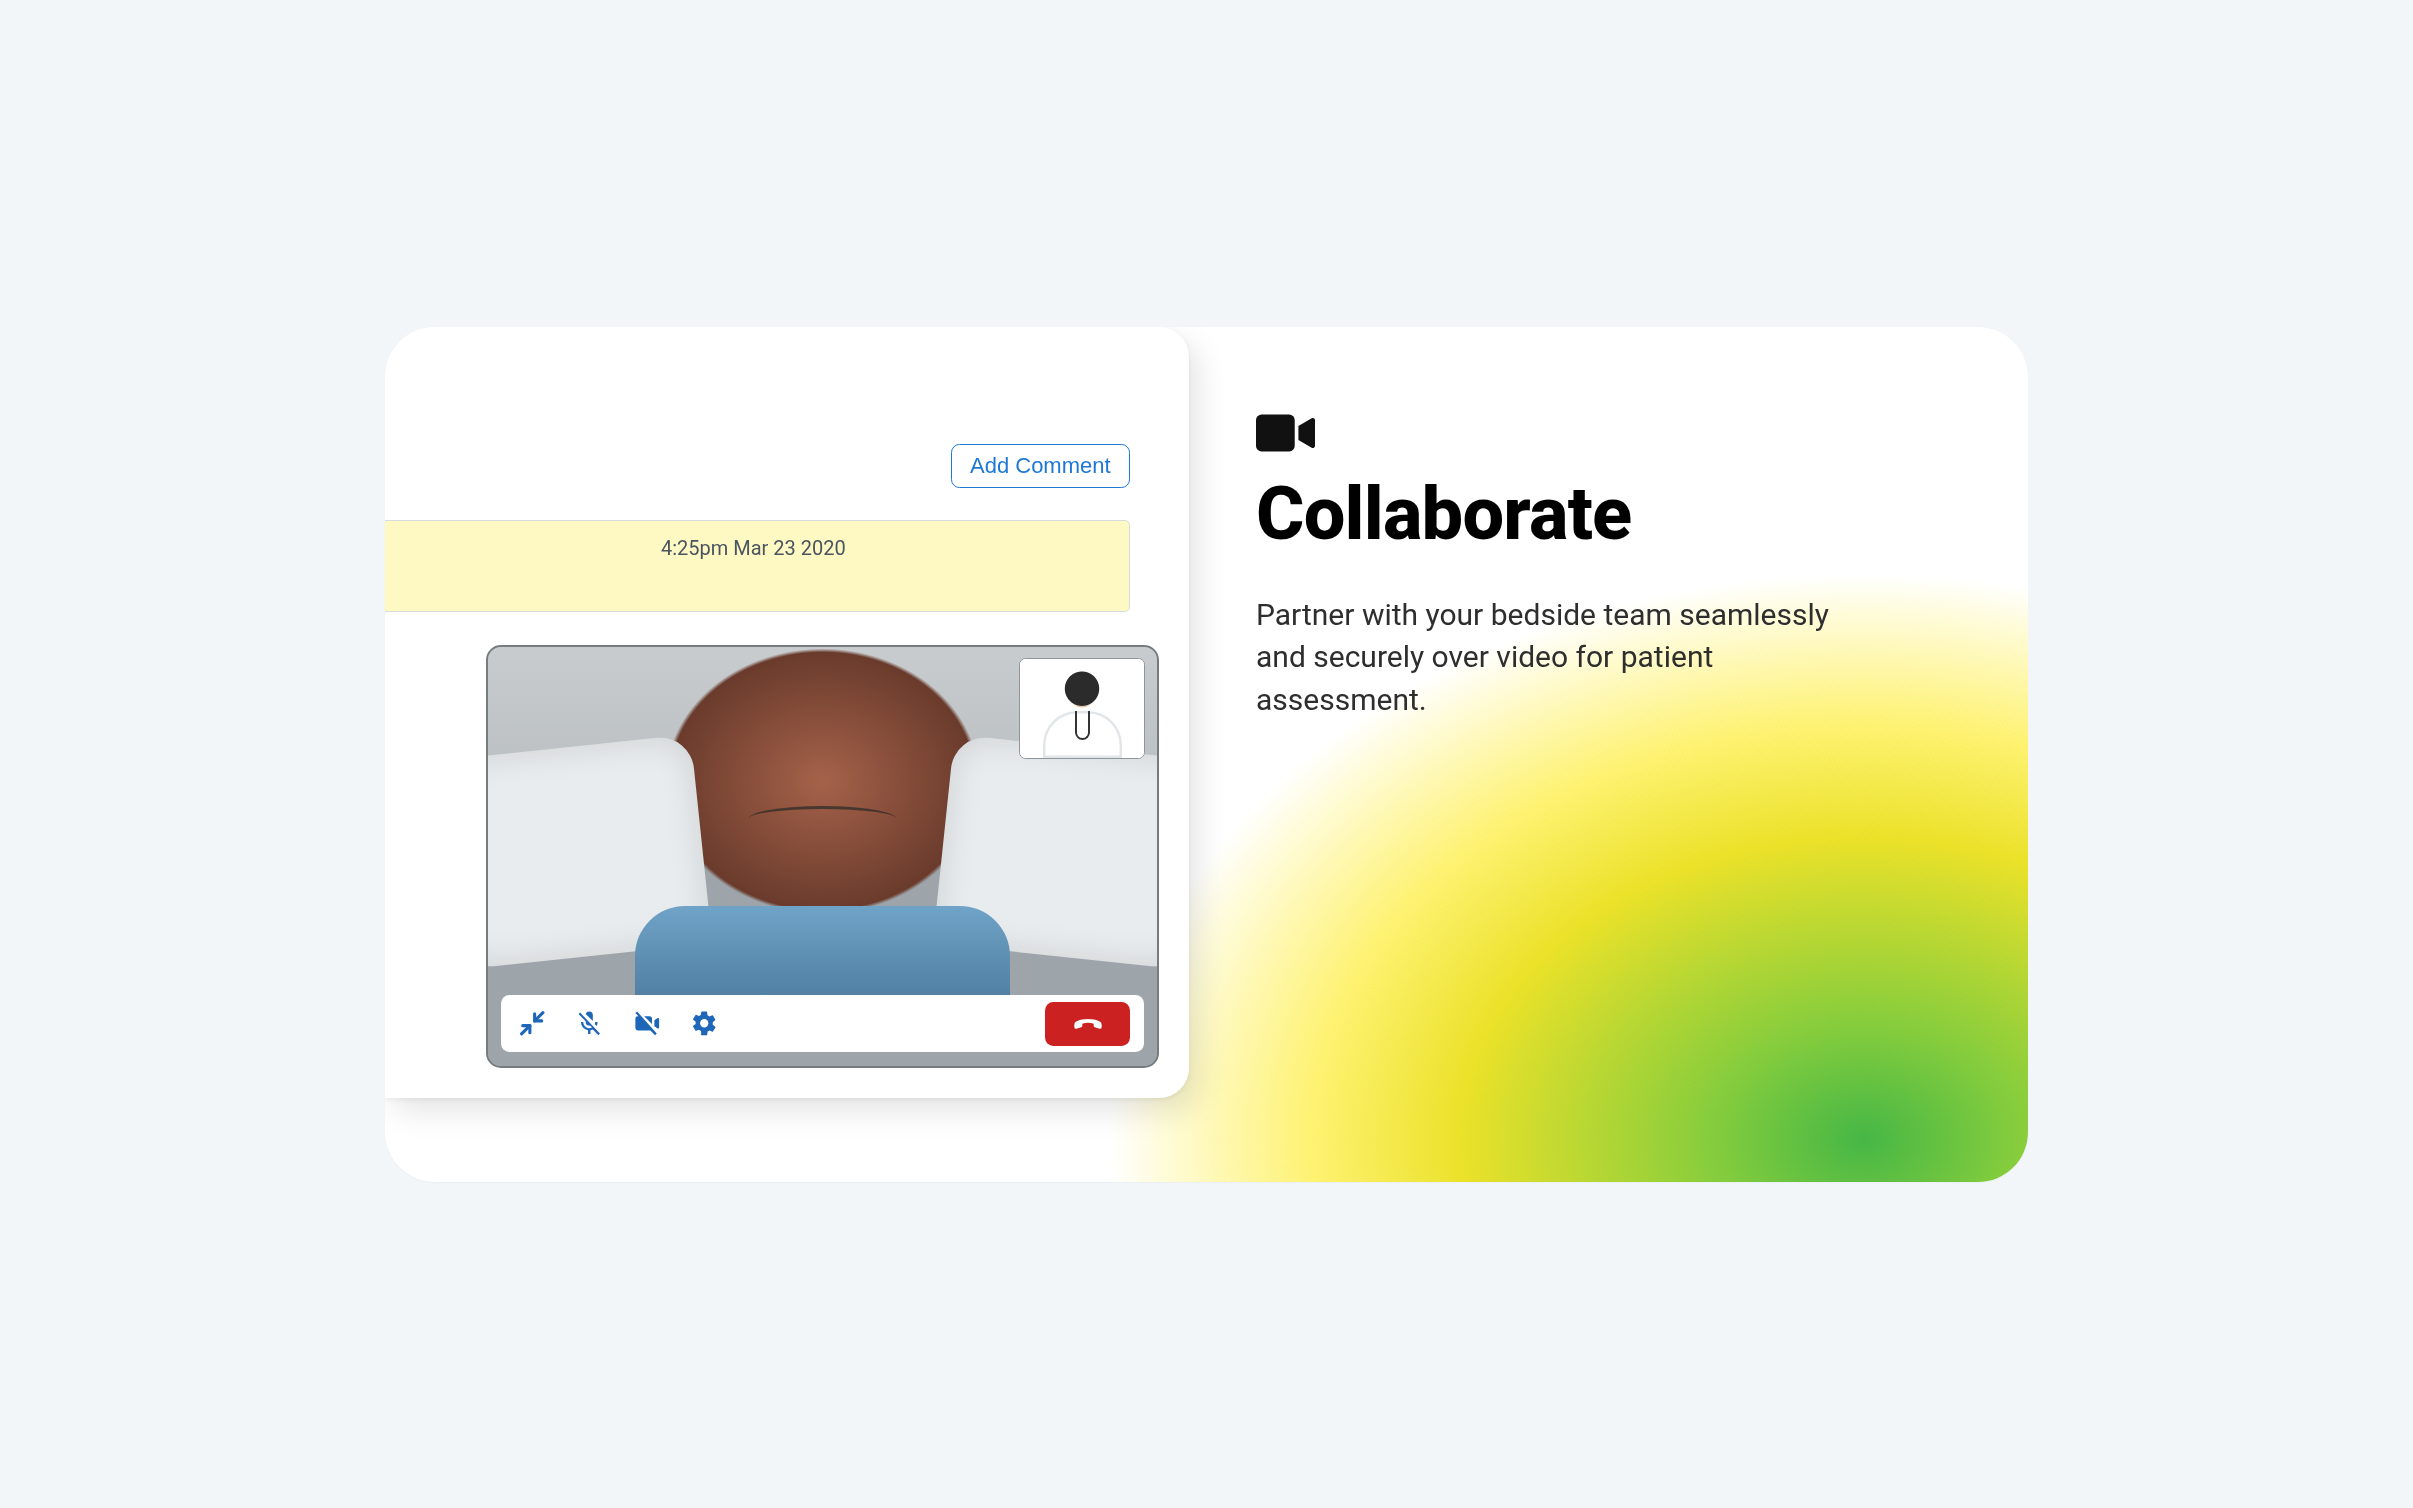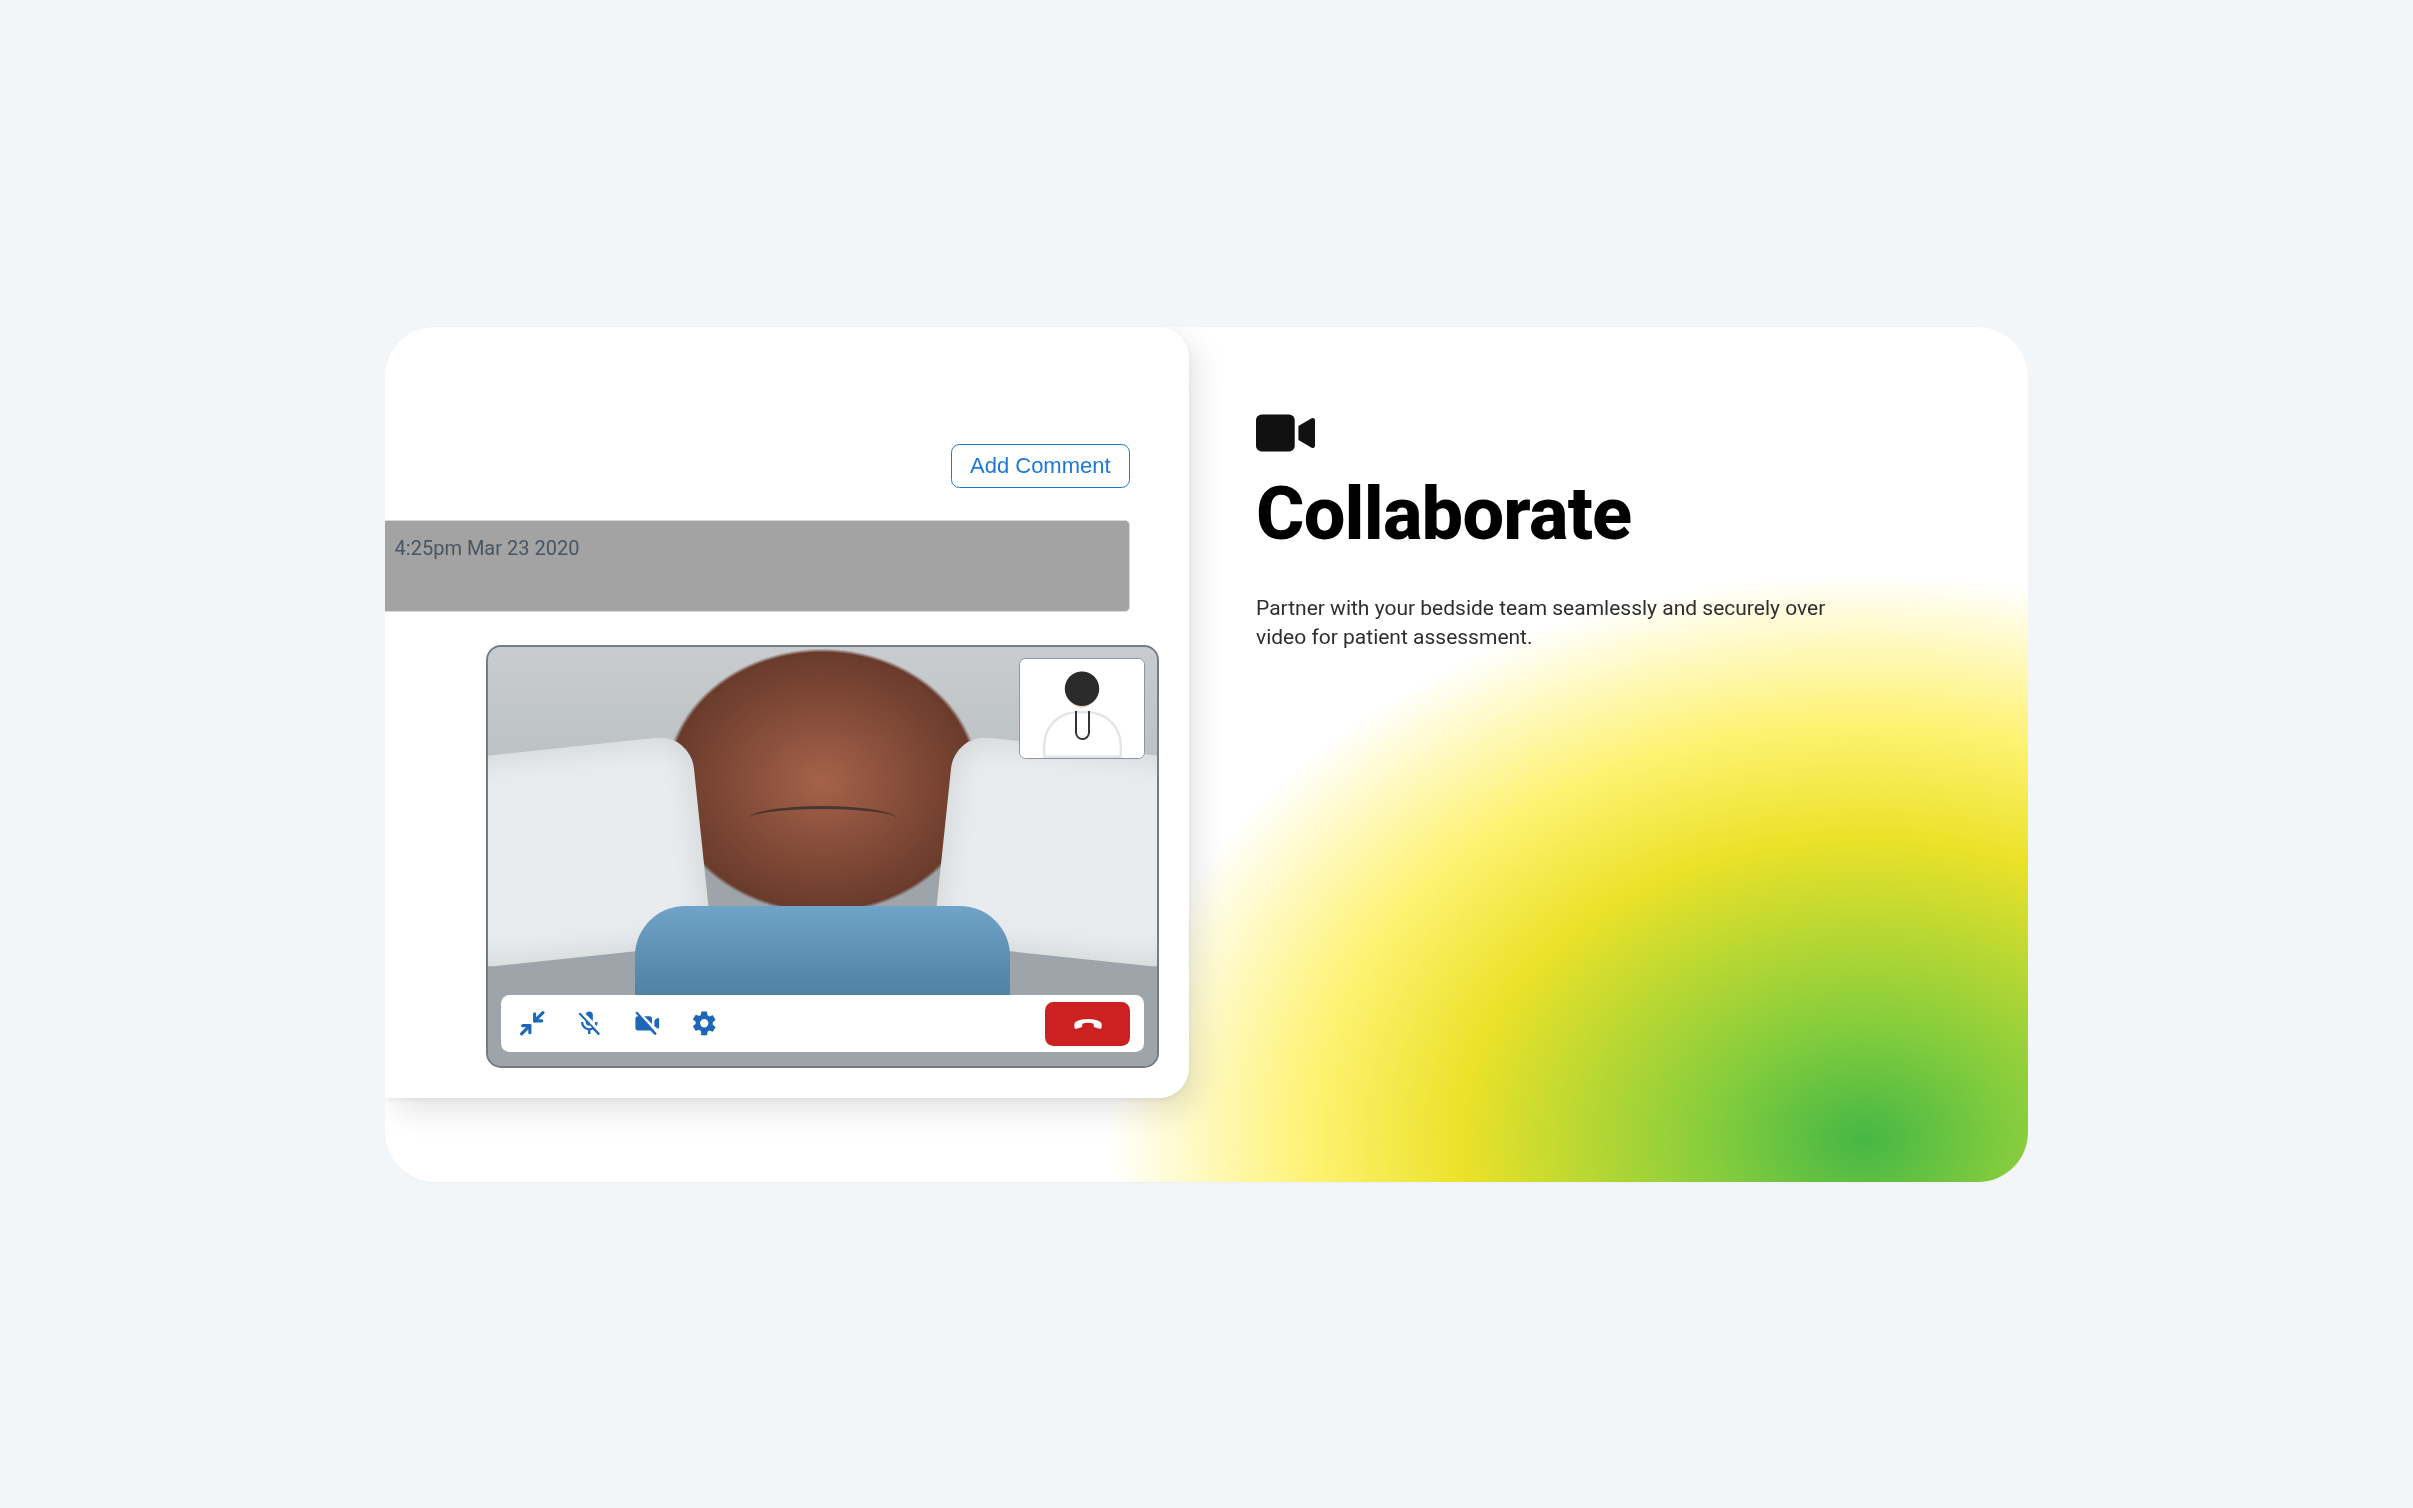--- a/index.html
+++ b/index.html
@@ -75,24 +75,24 @@
   }
 
   .timestamp-box {
     position: absolute;
     top: 193px;
     left: -8.4px;
     right: 59px;
     height: 92px;
     border: 1.3px solid #d6dbe0;
     border-radius: 5px;
-    background: #a3a3a3;
+    background: #fef9c3;
     display: flex;
     align-items: flex-start;
-    justify-content: flex-start;
+    justify-content: center;
     padding: 15px 17px;
   }
   .timestamp-text {
     color: #4a5560;
     font-size: 20px;
   }
 
   
   .video-widget {
     position: absolute;
@@ -231,21 +231,21 @@
   }
   .feature-icon svg { width: 100%; height: 100%; }
   .feature-title {
     font-size: 74px;
     font-weight: 800;
     letter-spacing: -0.8px;
     color: #000000;
     margin-bottom: 37px;
   }
   .feature-desc {
-    font-size: 21px;
+    font-size: 30px;
     line-height: 1.42;
     color: #2e2e2e;
     max-width: 603px;
   }
 </style>
 </head>
 <body>
 
 <div class="card">
 

